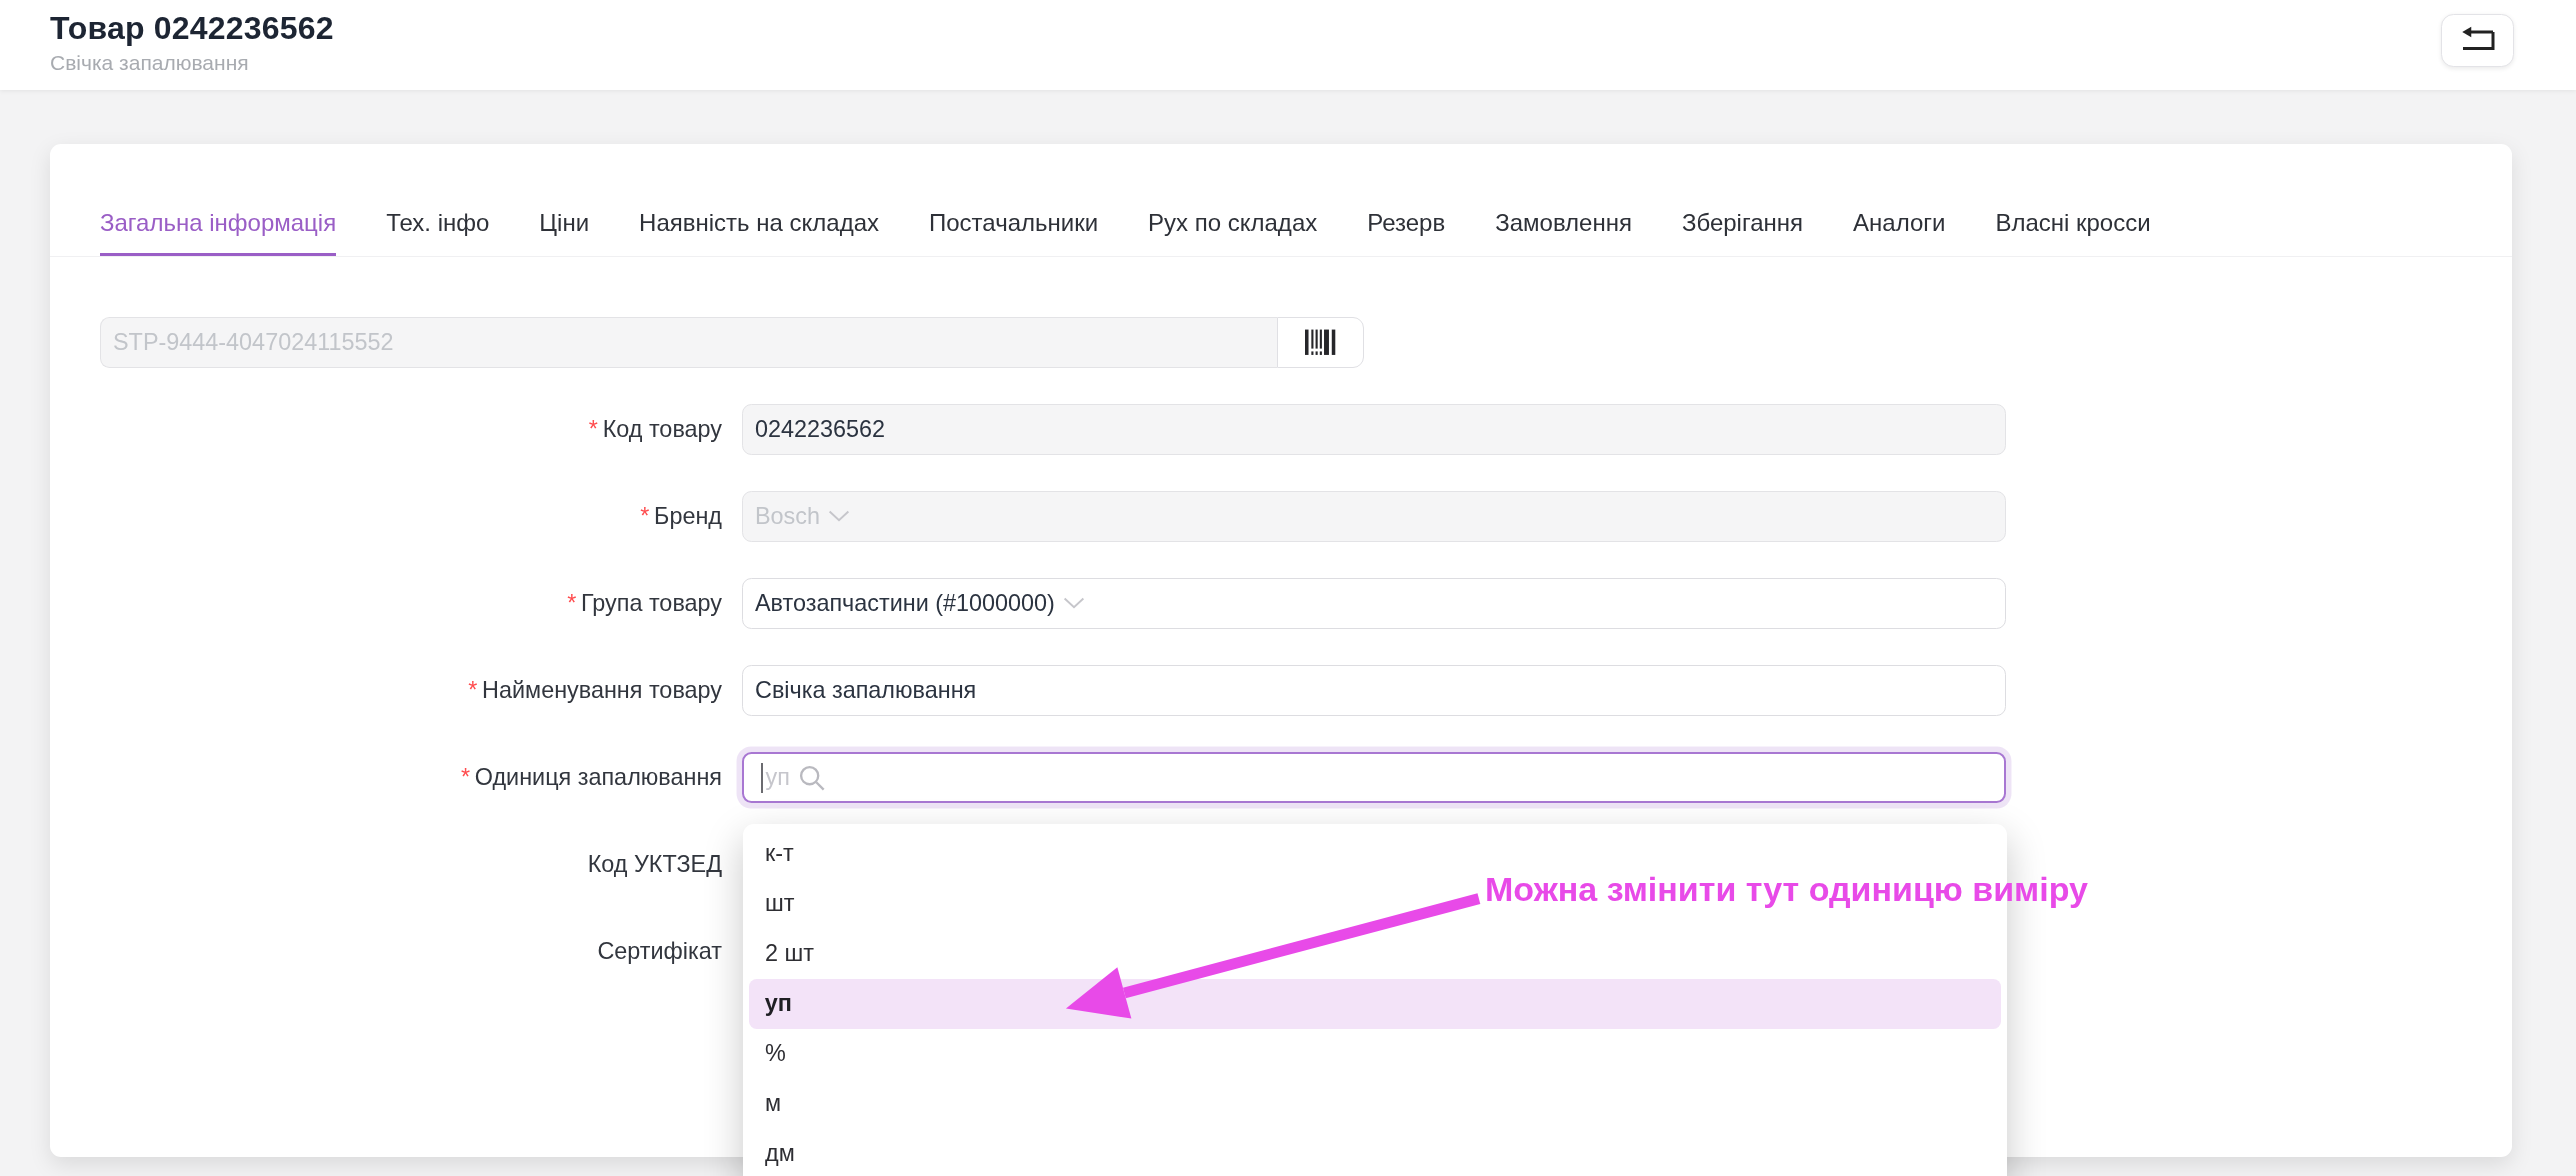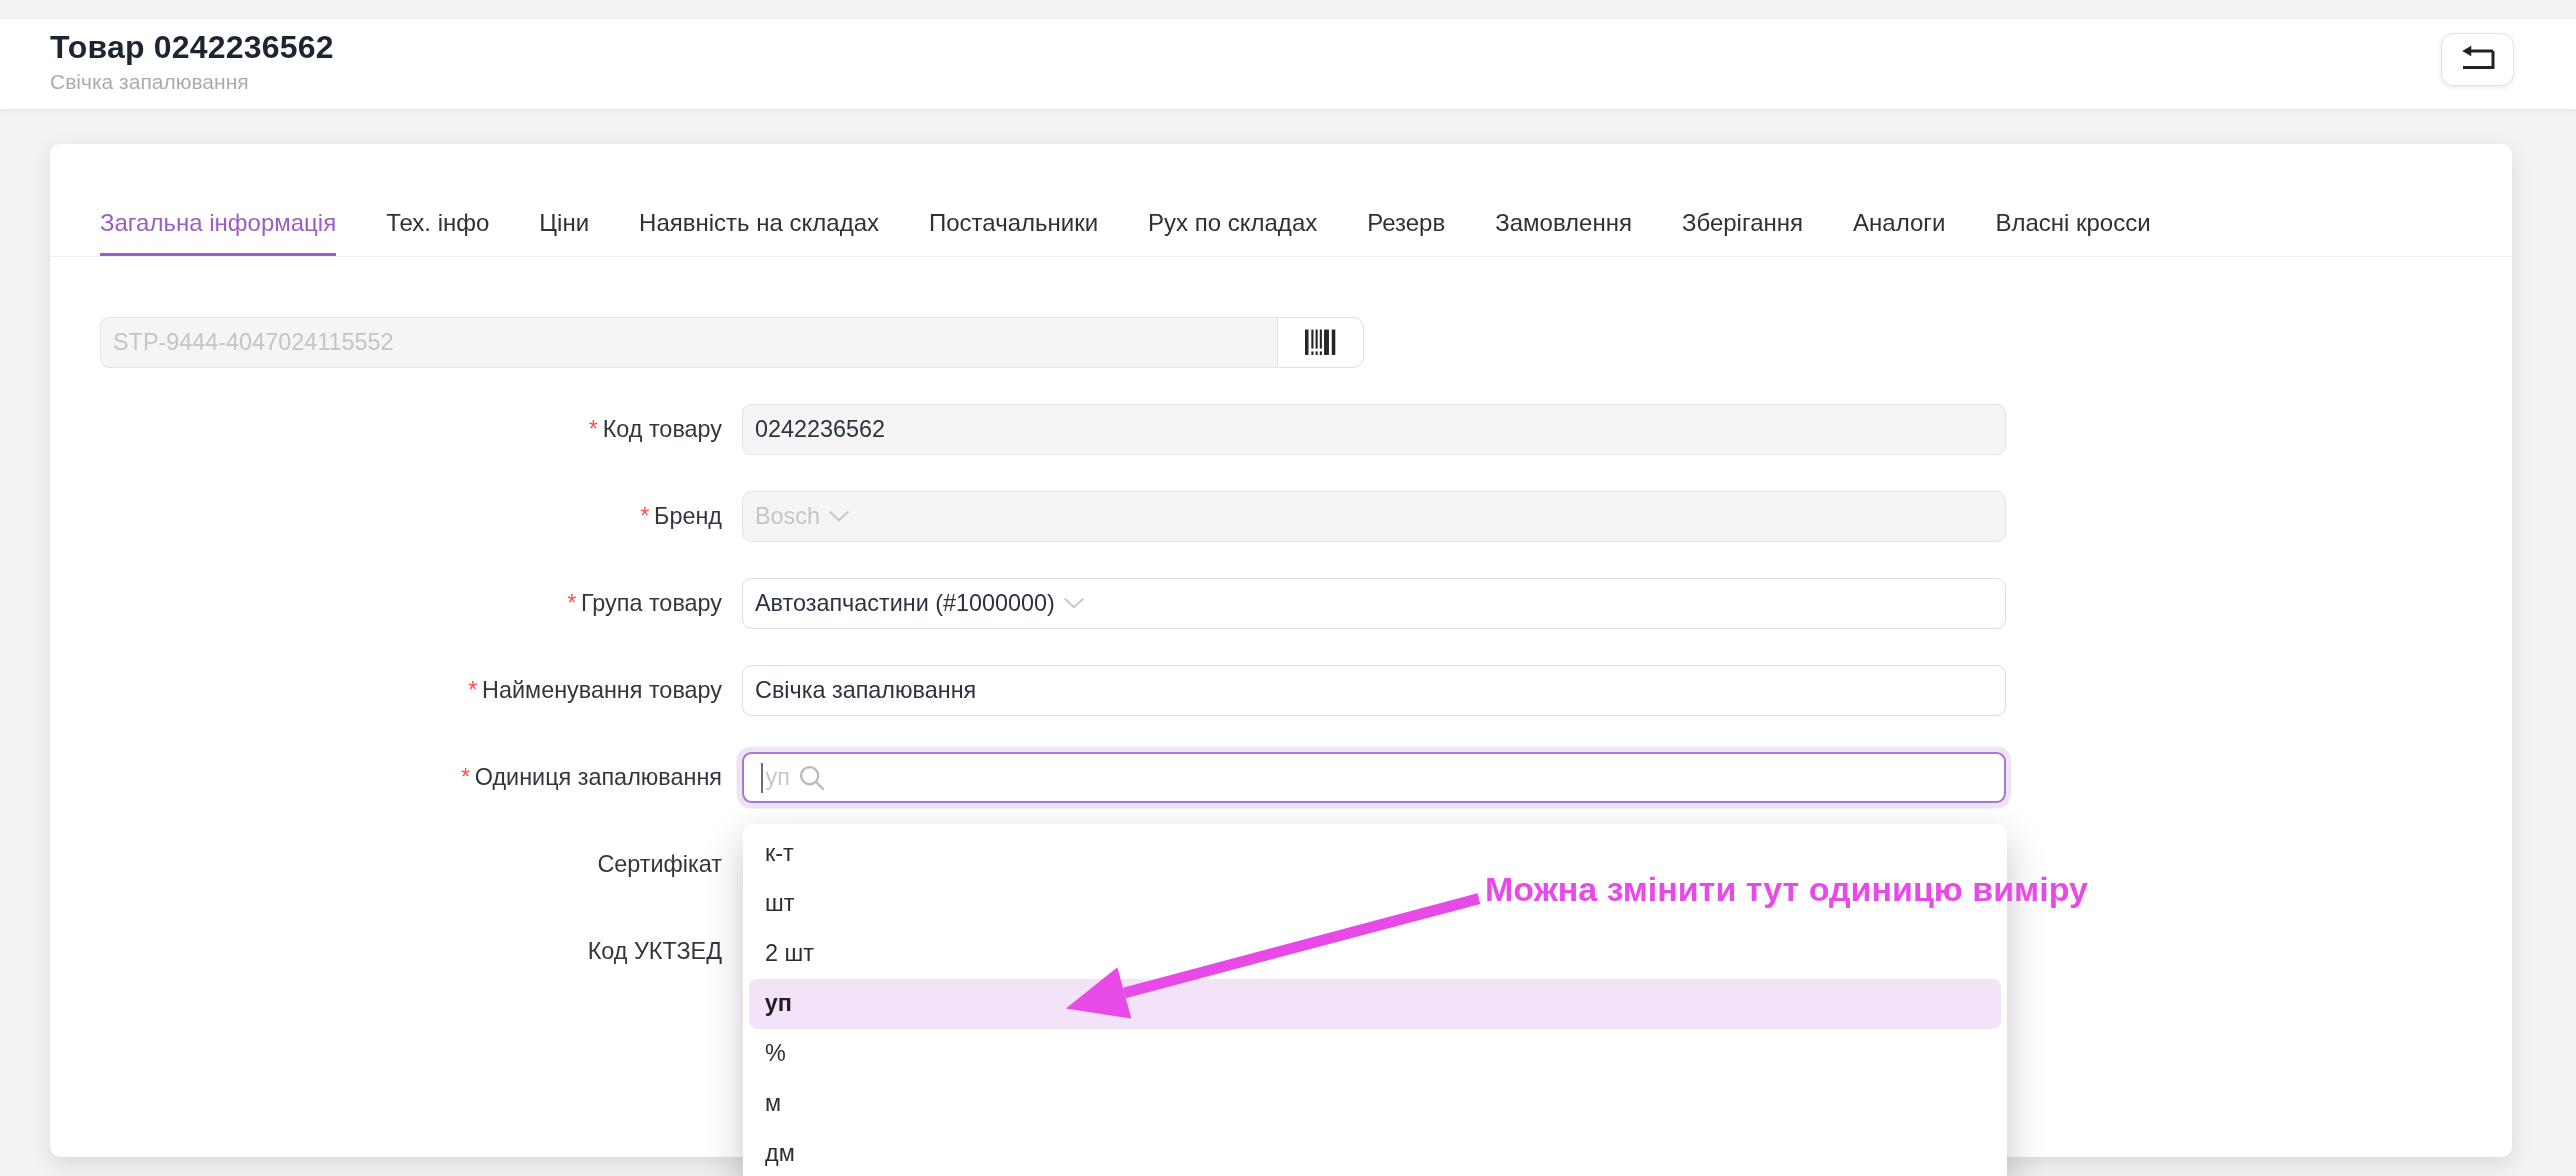--- a/index.html
+++ b/index.html
@@ -2,21 +2,21 @@
 <html style="font-size:12.5px"><head>
 <meta charset="utf-8">
 <style>
   * { margin:0; padding:0; box-sizing:border-box; }
   body { background:#e8e8ea; font-family:"Liberation Sans", sans-serif; }
 
   .page { position:relative; width:2576px; height:1177px; background:#f3f3f4; overflow:hidden; }
 
   
   .hdr { position:absolute; left:0; top:0; width:100%; height:90px; background:#ffffff;
-         box-shadow:0 2.3px 4.7px rgba(0,0,0,.07); z-index:10;margin-top:19px; }
+         box-shadow:0 2.3px 4.7px rgba(0,0,0,.07); z-index:10; }
   .hdr-text { position:absolute; left:50px; top:10px; }
   .hdr-title { font-size:32px; font-weight:600; color:#1d2533; letter-spacing:0.2px; }
   .hdr-sub { font-size:21px; color:#a8abb0; margin-top:3.9px; }
   .back-btn { position:absolute; right:62px; top:14px; width:73px; height:53px; background:#fff;
               border:1.6px solid #e3e3e7; border-radius:12.5px; box-shadow:0 1.6px 4.7px rgba(0,0,0,.08);
               display:flex; align-items:center; justify-content:center; cursor:pointer; }
 
   
   .card { position:absolute; left:50px; top:144px; width:2462px; height:1013px; background:#fff;
           border-radius:11px; box-shadow:0 7.8px 22px rgba(0,0,0,.10); }
@@ -189,26 +189,26 @@
               <svg width="28" height="28" viewBox="0 0 36 36">
                 <circle cx="15" cy="15" r="11" fill="none" stroke="#b9b9bf" stroke-width="3"></circle>
                 <line x1="23.5" y1="23.5" x2="33" y2="33" stroke="#b9b9bf" stroke-width="3"></line>
               </svg>
             </span>
           </div>
         </div>
       </div>
 
       <div class="frow">
+        <div class="flabel">Код УКТЗЕД</div>
+        <div class="fctrl"></div>
+      </div>
+
+      <div class="frow">
         <div class="flabel">Сертифікат</div>
-        <div class="fctrl"></div>
-      </div>
-
-      <div class="frow">
-        <div class="flabel">Код УКТЗЕД</div>
         <div class="fctrl"></div>
       </div>
 
     </div>
   </div>
 
   <div class="dropdown">
     <div class="opt">к-т</div>
     <div class="opt">шт</div>
     <div class="opt">2 шт</div>

